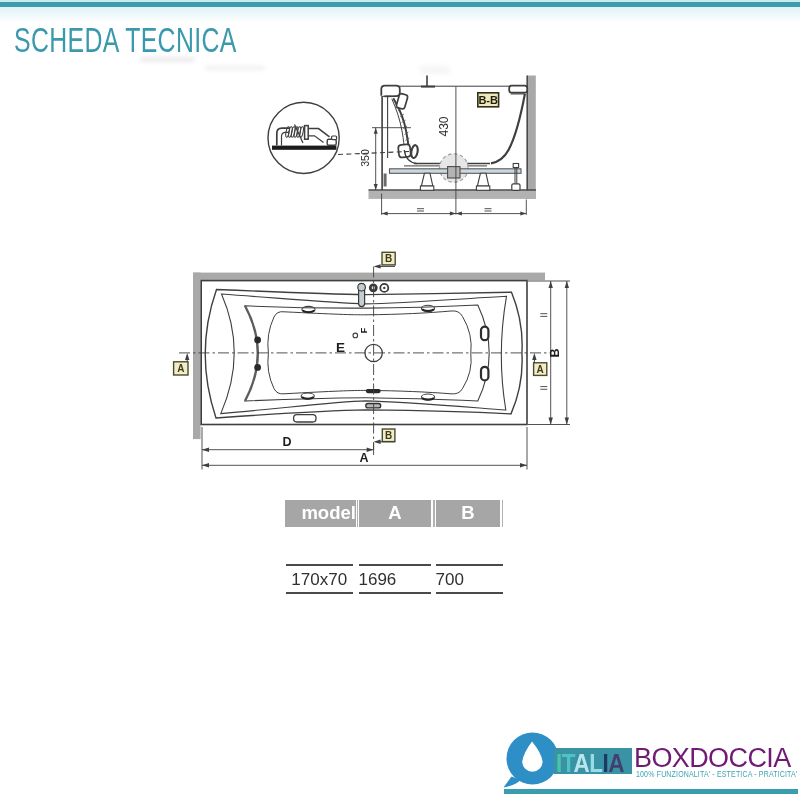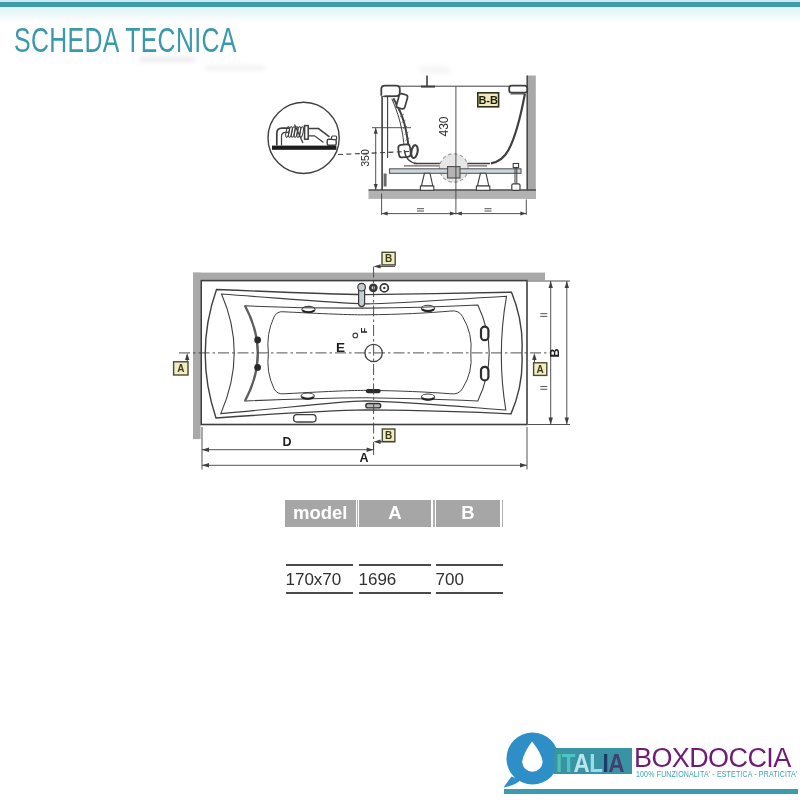--- a/index.html
+++ b/index.html
@@ -269,35 +269,35 @@
     <path d="M373.6,449.7 l-7,-2.2 l0,4.4 Z" fill="#3f3f3f" stroke="none"></path>
     <text x="287" y="446" font-size="12.5" font-weight="bold" fill="#1e1e1e" text-anchor="middle" font-family="Liberation Sans">D</text>
 
     <line x1="202" y1="465.3" x2="527" y2="465.3" stroke-width="0.9"></line>
     <path d="M202,465.3 l7,-2.2 l0,4.4 Z" fill="#3f3f3f" stroke="none"></path>
     <path d="M527,465.3 l-7,-2.2 l0,4.4 Z" fill="#3f3f3f" stroke="none"></path>
     <text x="364" y="461.6" font-size="12.5" font-weight="bold" fill="#1e1e1e" text-anchor="middle" font-family="Liberation Sans">A</text>
   </g>
 </svg>
 
-<div class="abs" style="left:284.7px;top:500.2px;width:71.2px;height:26.4px;background:#a6a6a6;color:#ffffff;font-weight:bold;font-size:18.5px;text-align:center;line-height:26.4px;">model</div>
+<div class="abs" style="left:284.7px;top:500.2px;width:71.2px;height:26.4px;background:#a6a6a6;color:#ffffff;font-weight:bold;font-size:18.5px;text-align:right;line-height:26.4px;">model</div>
 
 <div class="abs" style="left:359px;top:500.2px;width:72px;height:26.4px;background:#a6a6a6;color:#ffffff;font-weight:bold;font-size:18.5px;text-align:center;line-height:26.4px;">A</div>
 
 <div class="abs" style="left:435.6px;top:500.2px;width:64.6px;height:26.4px;background:#a6a6a6;color:#ffffff;font-weight:bold;font-size:18.5px;text-align:center;line-height:26.4px;">B</div>
 
 <div class="abs" style="left:356.8px;top:500.2px;width:1.6px;height:26.4px;background:#b2b2b2;"></div>
 <div class="abs" style="left:433px;top:500.2px;width:1.6px;height:26.4px;background:#b2b2b2;"></div>
 <div class="abs" style="left:501.8px;top:500.2px;width:1.6px;height:26.4px;background:#b2b2b2;"></div>
 
 <div class="abs" style="left:285.5px;top:564px;width:67.5px;height:1.6px;background:#4a4a4a;"></div>
 <div class="abs" style="left:358.5px;top:564px;width:72.5px;height:1.6px;background:#4a4a4a;"></div>
 <div class="abs" style="left:435.5px;top:564px;width:67px;height:1.6px;background:#4a4a4a;"></div>
 
-<div class="abs" style="left:285.5px;top:568px;width:67.5px;height:24px;color:#303030;font-size:17px;line-height:24px;">170x70</div>
+<div class="abs" style="left:285.5px;top:568px;width:67.5px;height:24px;color:#303030;font-size:17px;text-align:center;line-height:24px;">170x70</div>
 
 <div class="abs" style="left:358.5px;top:568px;width:72.5px;height:24px;color:#303030;font-size:17px;text-align:left;line-height:24px;">1696</div>
 
 <div class="abs" style="left:435.5px;top:568px;width:64.5px;height:24px;color:#303030;font-size:17px;line-height:24px;">700</div>
 
 <div class="abs" style="left:285.5px;top:592px;width:67.5px;height:1.6px;background:#4a4a4a;"></div>
 <div class="abs" style="left:358.5px;top:592px;width:72.5px;height:1.6px;background:#4a4a4a;"></div>
 <div class="abs" style="left:435.5px;top:592px;width:67px;height:1.6px;background:#4a4a4a;"></div>
 
 <svg class="abs" style="left:495px;top:725px;" width="120" height="75" viewBox="0 0 120 75">

